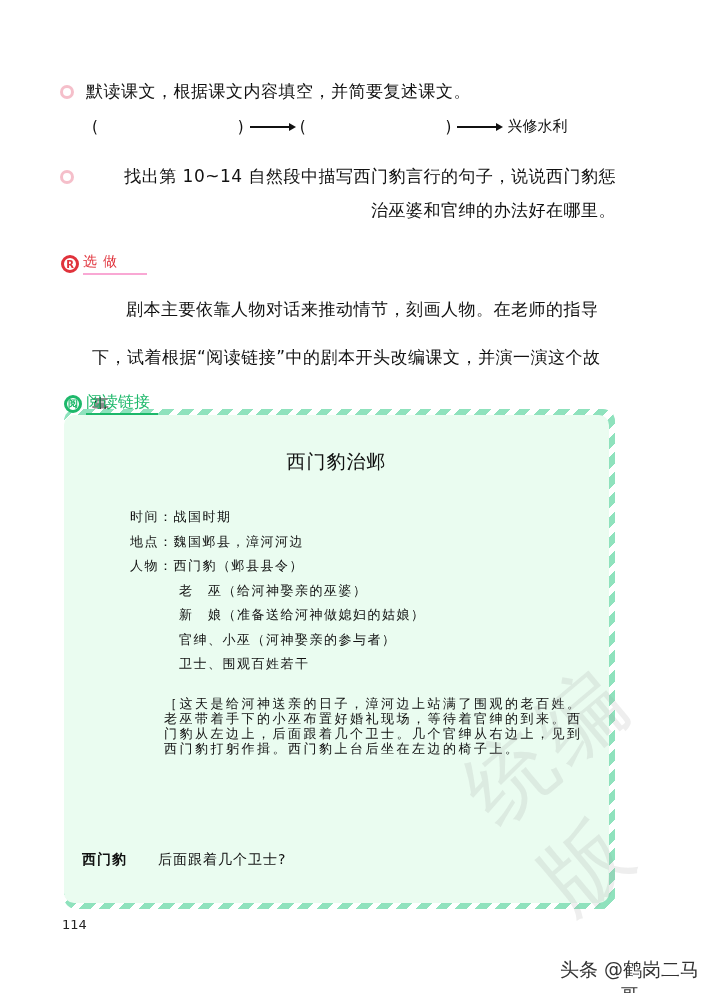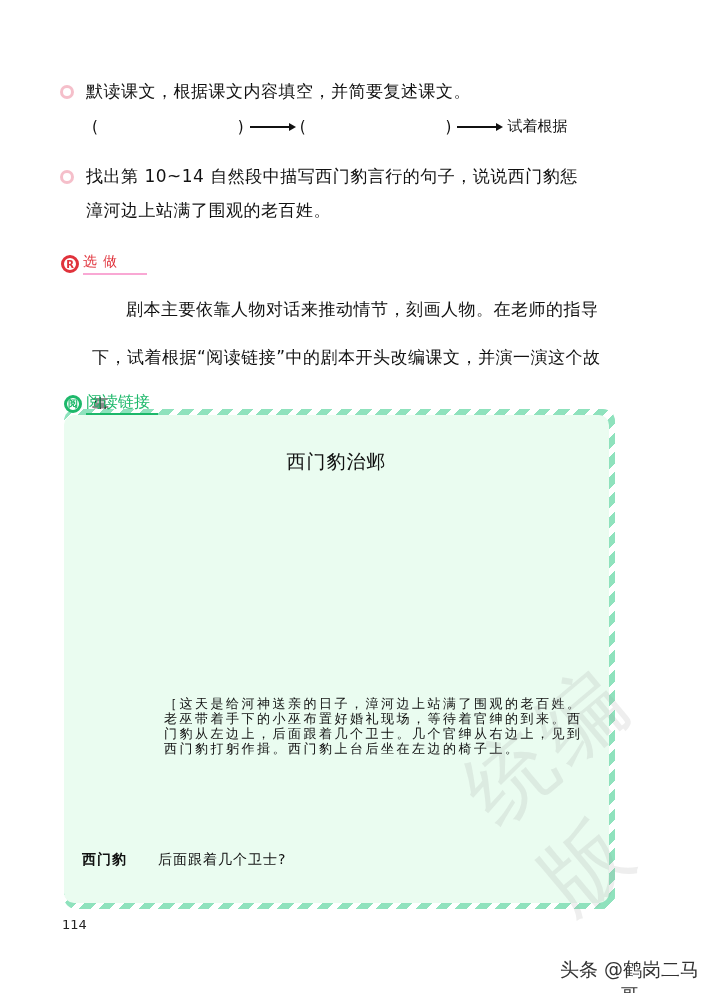--- a/index.html
+++ b/index.html
@@ -30,20 +30,21 @@
       margin-top: 5px;
       margin-right: 12px;
       flex: none;
       opacity: 0.9;
     }
     .q-text {
       font-size: 17px;
       line-height: 34px;
       letter-spacing: 0.5px;
       margin-top: -6px;
+      text-align: right;
     }
     .fill-row {
       position: absolute;
       left: 92px;
       top: 117px;
       font-size: 15px;
       display: flex;
       align-items: center;
       white-space: nowrap;
     }
@@ -206,47 +207,56 @@
 
 <div class="fill-row">
   <span class="paren">(</span>
   <span class="blank"></span>
   <span class="paren">)</span>
   <span class="arrow"></span>
   <span class="paren" style="margin-left:4px;">(</span>
   <span class="blank2"></span>
   <span class="paren">)</span>
   <span class="arrow"></span>
-  <span style="margin-left:4px;">试着根据</span>
+  <span style="margin-left:4px;">兴修水利</span>
 </div>
 
 <div class="q-row" style="top:165px;">
   <span class="bullet"></span>
   <div class="q-text" style="width:530px;">
     <div>找出第 10~14 自然段中描写西门豹言行的句子，说说西门豹惩</div>
-    <div>漳河边上站满了围观的老百姓。</div>
+    <div>治巫婆和官绅的办法好在哪里。</div>
   </div>
 </div>
 
 <div class="section-tag xuanzuo" style="left:61px; top:253px;">
   <span class="tag-icon">R</span>
   <span class="tag-label">选做</span>
 </div>
 
 <div class="para">剧本主要依靠人物对话来推动情节，刻画人物。在老师的指导下，试着根据“阅读链接”中的剧本开头改编课文，并演一演这个故事。</div>
 
 <div class="section-tag yuedu" style="left:64px; top:392px; z-index:2;">
   <span class="tag-icon">阅</span>
   <span class="tag-label">阅读链接</span>
 </div>
 
 <div class="reading-box">
   <div class="reading-inner">
     <div class="box-title">西门豹治邺</div>
 
+    <div class="meta">
+      <div>时间：战国时期</div>
+      <div>地点：魏国邺县，漳河河边</div>
+      <div>人物：西门豹（邺县县令）</div>
+      <div class="indent">老　巫（给河神娶亲的巫婆）</div>
+      <div class="indent">新　娘（准备送给河神做媳妇的姑娘）</div>
+      <div class="indent">官绅、小巫（河神娶亲的参与者）</div>
+      <div class="indent">卫士、围观百姓若干</div>
+    </div>
 
     <div class="stage">［这天是给河神送亲的日子，漳河边上站满了围观的老百姓。老巫带着手下的小巫布置好婚礼现场，等待着官绅的到来。西门豹从左边上，后面跟着几个卫士。几个官绅从右边上，见到西门豹打躬作揖。西门豹上台后坐在左边的椅子上。</div>
 
     <div class="dialog">
       <div>
         <span class="speaker">西门豹</span><span>后面跟着几个卫士?</span>
       </div>
     </div>
   </div>
 </div>

